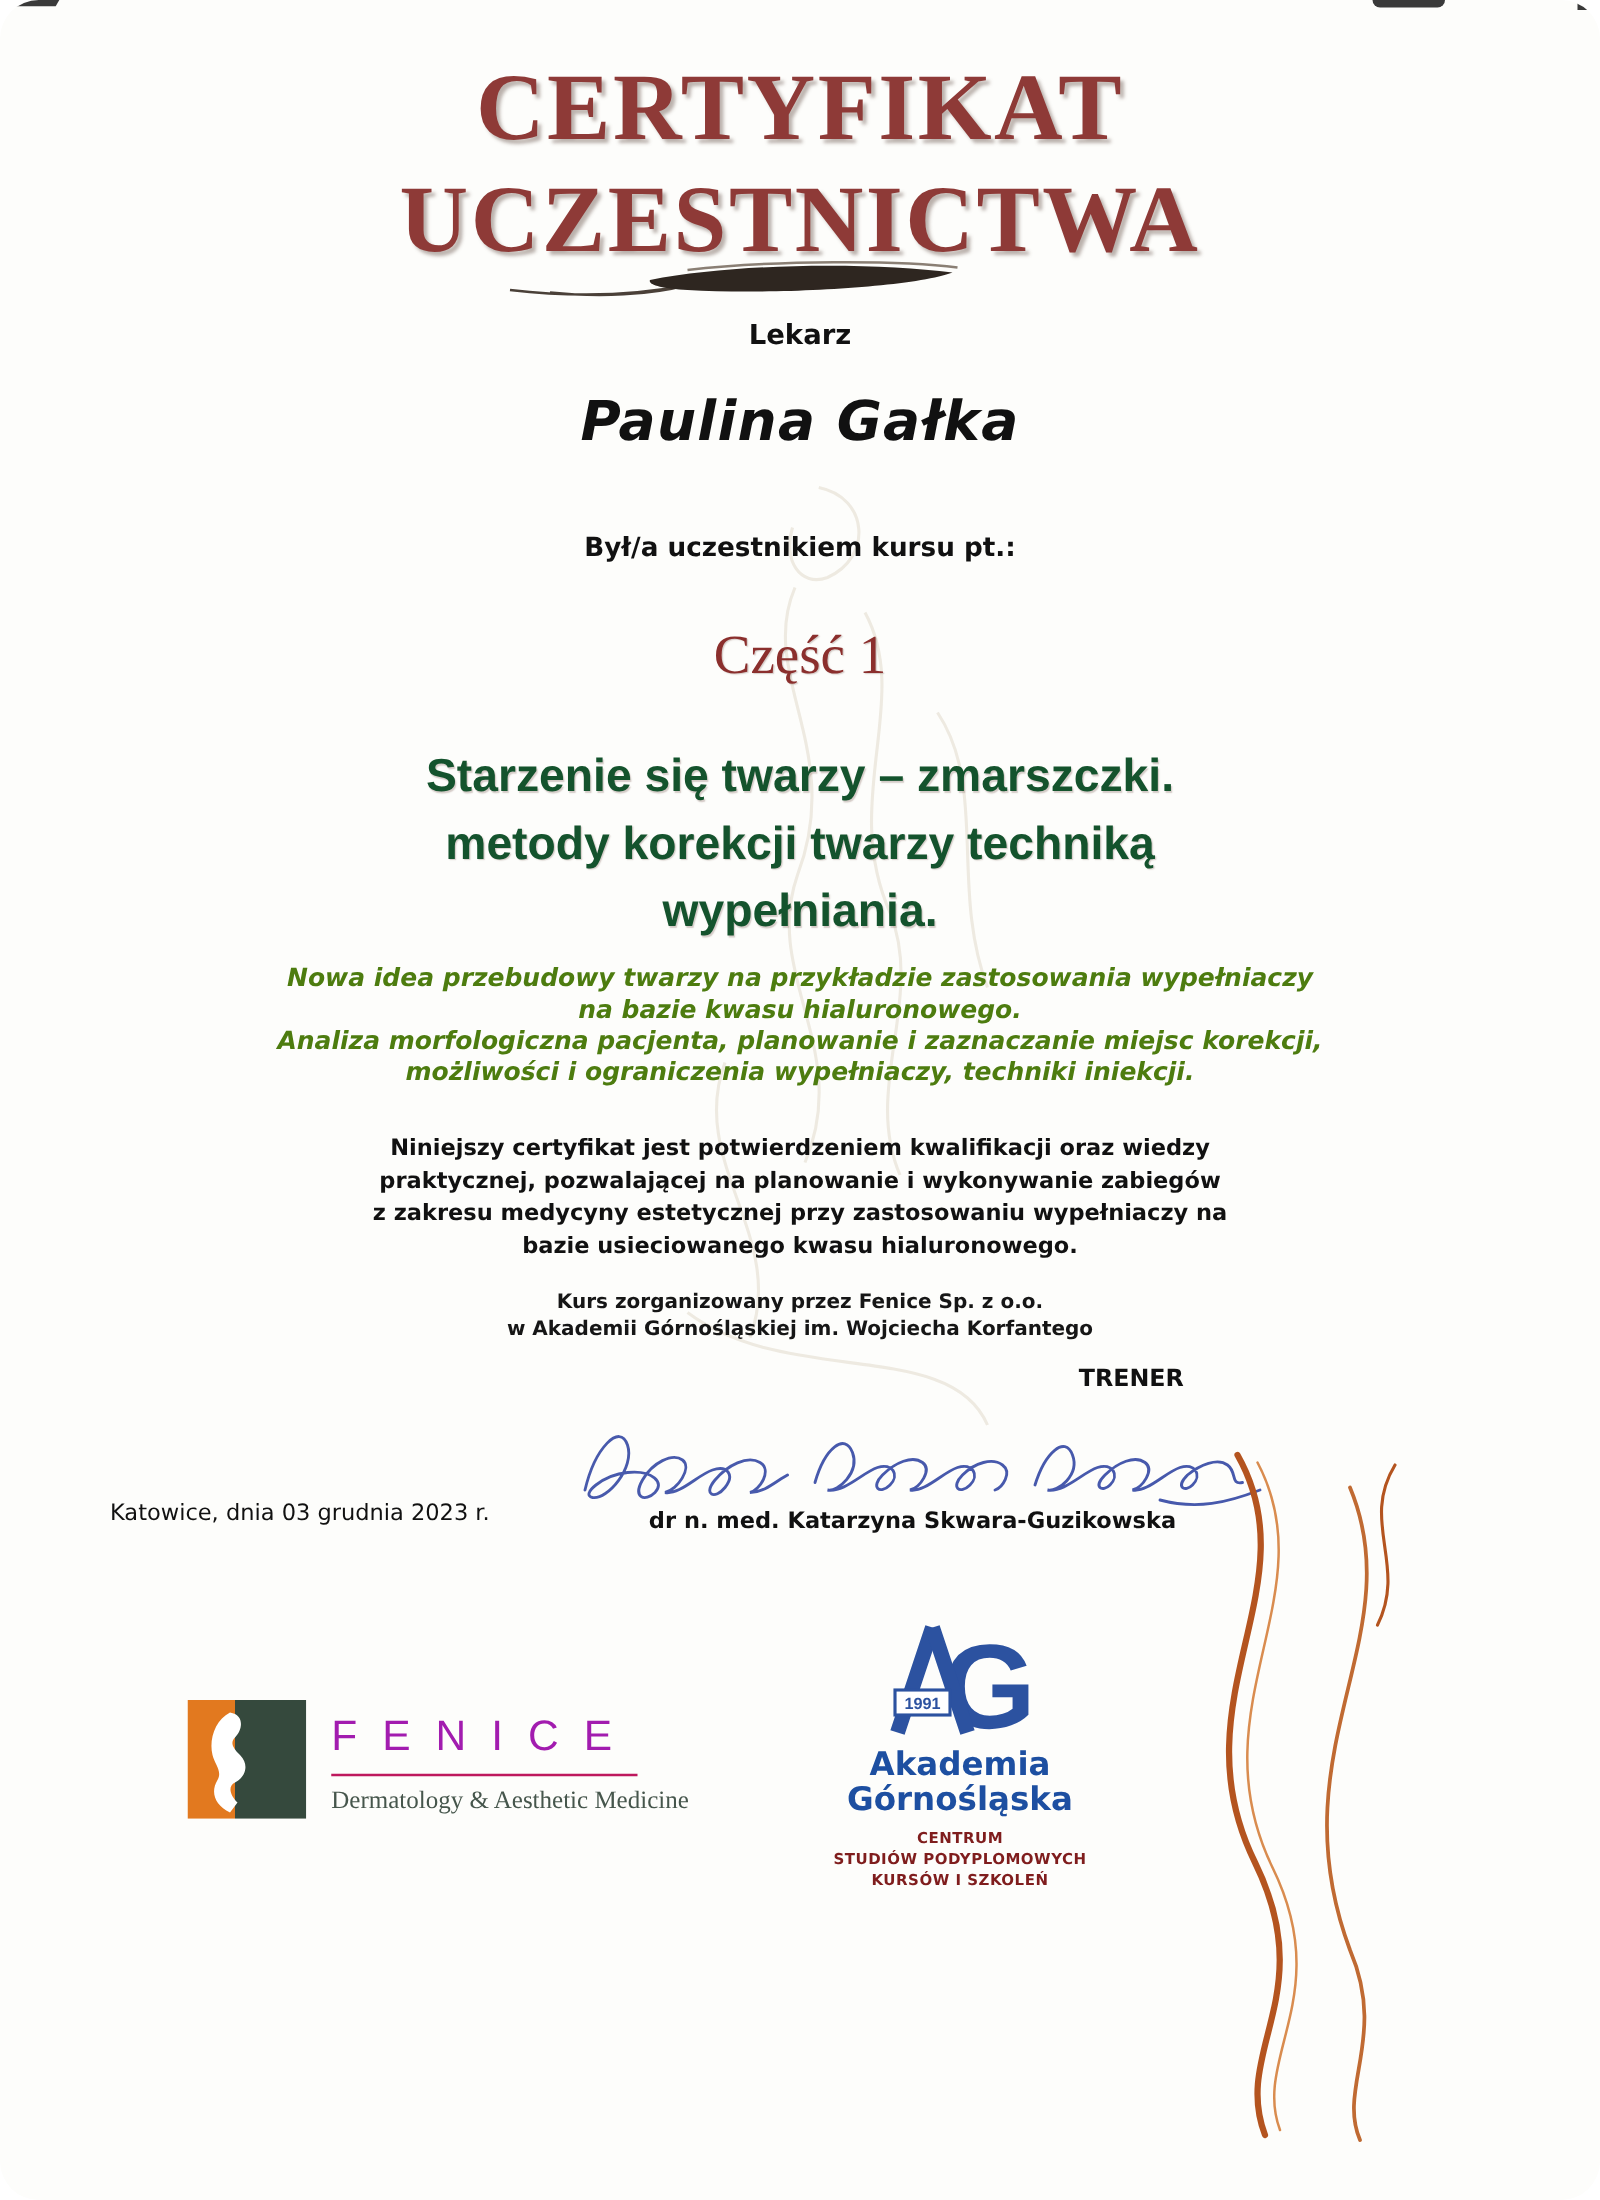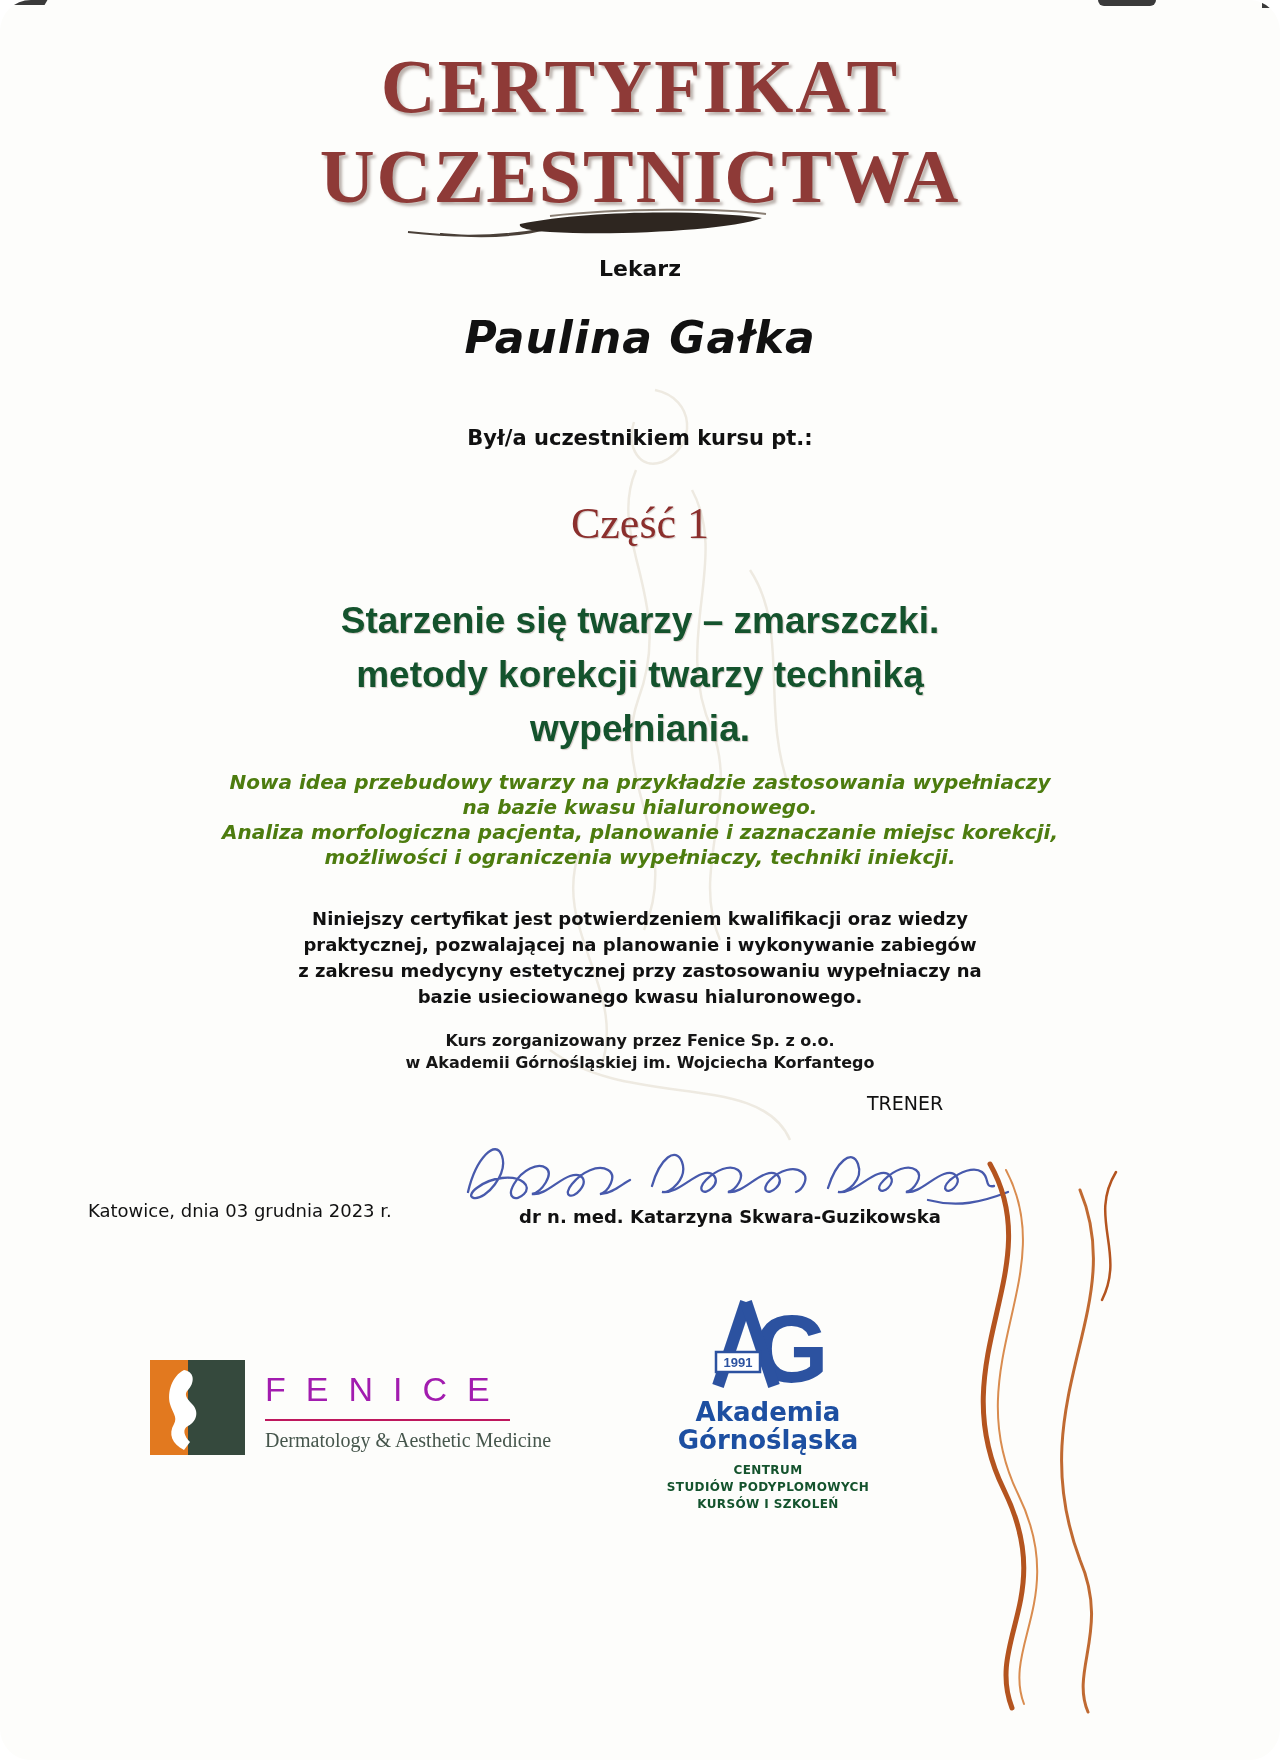--- a/index.html
+++ b/index.html
@@ -44,21 +44,21 @@
   .course-desc {
     font-size:20px; font-weight:700; font-style:italic;
     line-height:25px; color:#4d7c0f;
   }
   .statement {
     font-size:18px; font-weight:700; line-height:26px; color:#111;
   }
   .organizer {
     font-size:16px; font-weight:700; line-height:22px; color:#161616;
   }
-  .trainer-label { font-size:19px; font-weight:400; }
+  .trainer-label { font-size:19px; font-weight:700; }
   .trainer-name { font-size:18px; font-weight:700; }
   .place-date { font-size:18px; font-weight:400; }
 
   
   .fenice { display:flex; align-items:flex-start; }
   .fenice-text { margin-left:20px; padding-top:10px; }
   .fenice-name {
     font-family:"Liberation Sans", sans-serif;
     font-size:34px; font-weight:400; color:#a21caf;
     letter-spacing:20px;
@@ -68,21 +68,21 @@
     white-space:nowrap;
   }
   .fenice-tagline {
     font-family:"Liberation Serif", serif;
     font-size:20px; color:#46564c; margin-top:8px;
   }
 
   
   .ag-block { text-align:center; }
   .ag-name { font-size:26px; font-weight:700; color:#1d4fa1; line-height:1.08; }
-  .ag-sub { font-size:12px; font-weight:700; color:#14532d; line-height:1.4; letter-spacing:.4px; }
+  .ag-sub { font-size:12px; font-weight:700; color:#7f1d1d; line-height:1.4; letter-spacing:.4px; }
 
   .watermark { opacity:.55; pointer-events:none; }
   .scan-mark { background:#3a3a3a; }
 </style>
 </head>
 <body>
 
 <div class="page">
 
   <div class="abs scan-mark" style="left:0;top:0;width:46px;height:5px;transform:skewX(-30deg);"></div>

